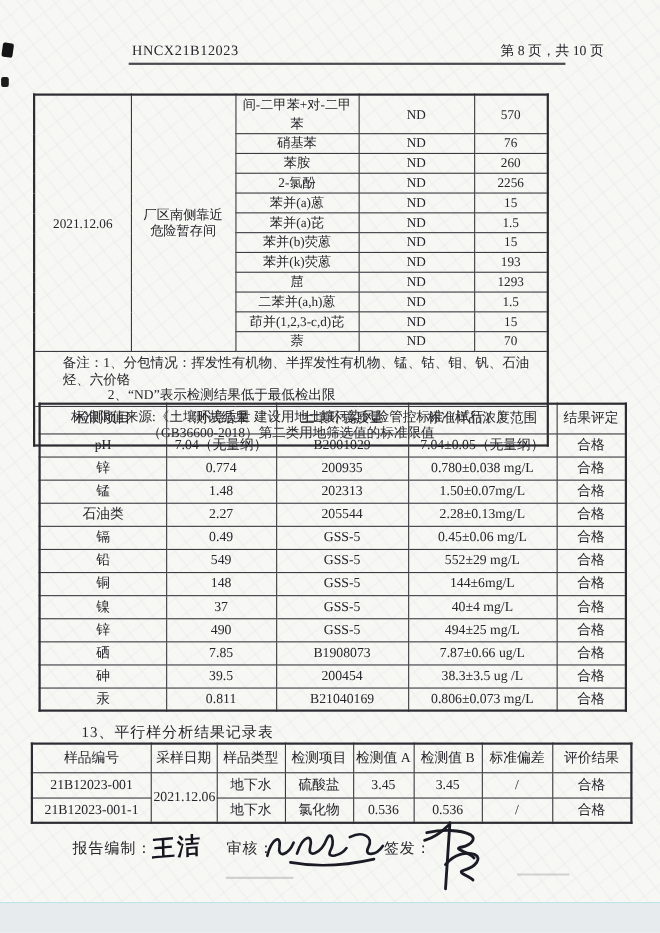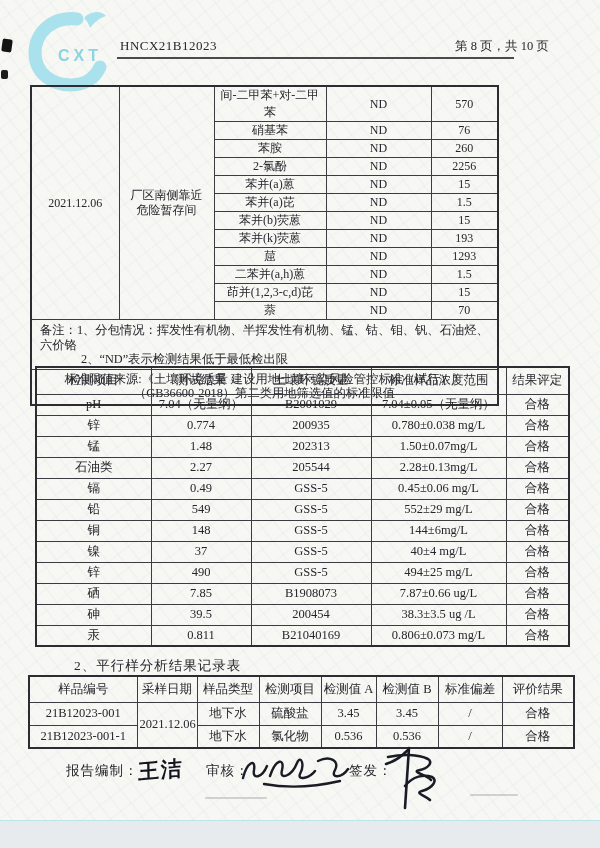--- a/index.html
+++ b/index.html
@@ -24,21 +24,21 @@
   .smudge-a{position:absolute; left:2px; top:39px; width:10px; height:13px; background:#141414; border-radius:2px; transform:rotate(8deg);}
   .smudge-b{position:absolute; left:1px; top:70px; width:7px; height:9px; background:#1c1c1c; border-radius:2px;}
   .scan-dash{position:absolute; height:2px; background:rgba(110,110,115,.28); border-radius:1px;}
   
   table{border-collapse:collapse; table-layout:fixed; position:absolute; background:transparent;}
   td,th{border:1px solid #3b3b41; text-align:center; vertical-align:middle; padding:0 2px; overflow:hidden; font-weight:normal;}
   table{border:2px solid #2c2c32;}
   
   .t1{left:30px; top:85px; width:467px; font-size:12px;}
   .t1 tr{height:17px;}
-  .t1 .remark-row td{ text-align:left; padding:3px 6px 2px 8px; font-size:12.3px; line-height:1.18; height:auto;}
+  .t1 .remark-row td{ text-align:left; padding:3px 6px 2px 25px; font-size:12.3px; line-height:1.18; height:auto;}
   .t1 .remark-line2{margin-left:41px;}
   .t1 .std-row td{ text-align:center; padding:2px 10px 3px; font-size:12.3px; line-height:1.18; height:auto;}
   
   .sec-title{position:absolute; font-size:13.5px; letter-spacing:1px;}
   .title-12{left:74px; top:348px;}
   .title-13{left:74px; top:657px;}
   
   .t2{left:35px; top:366px; width:533px; font-size:12.5px;}
   .t2 thead tr{height:27px;}
   .t2 tbody tr{height:21px;}
@@ -59,27 +59,20 @@
   .sig-review{left:236px; top:748px;}
   .sig-issue{left:378px; top:744px;}
   
   .bottom-band{position:absolute; left:0; top:820px; width:600px; height:28px; background:#e7ebee; border-top:1px solid #bfe3ea;}
 </style>
 </head>
 <body>
 
 <div class="page">
 
-  <div class="logo">
-    <svg width="102" height="82" viewBox="0 0 102 82">
-      <path d="M55 9 C30 6 13 23 13 43 C13 63 30 75 49 75 C63 75 73 68 78 57" fill="none" stroke="#a9e2ec" stroke-width="13" stroke-linecap="round"></path>
-      <path d="M62 8 C68 1 79 0 84 6 C77 8 72 13 68 18 C66 12 64 10 62 8 Z" fill="#a9e2ec"></path>
-      <text x="36" y="51" font-size="16" font-weight="bold" fill="#8bd4e1" letter-spacing="4" font-family="Liberation Sans, sans-serif">CXT</text>
-    </svg>
-  </div>
   <div class="report-no">HNCX21B12023</div>
   <div class="page-info">第 8 页，共 10 页</div>
   <div class="head-rule"></div>
   <div class="smudge-a"></div>
   <div class="smudge-b"></div>
 
   <table class="t1">
     <colgroup>
         <col style="width:88px">
         <col style="width:95px">
@@ -260,21 +253,21 @@
       <tr>
           <td>汞</td>
           <td>0.811</td>
           <td>B21040169</td>
           <td>0.806±0.073 mg/L</td>
           <td>合格</td>
         </tr>
     </tbody>
   </table>
 
-  <div class="sec-title title-13">2、平行样分析结果记录表</div>
+  <div class="sec-title title-13">13、平行样分析结果记录表</div>
   <table class="t3">
     <colgroup>
         <col style="width:108px">
         <col style="width:60px">
         <col style="width:62px">
         <col style="width:62px">
         <col style="width:55px">
         <col style="width:62px">
         <col style="width:64px">
         <col style="width:72px">

